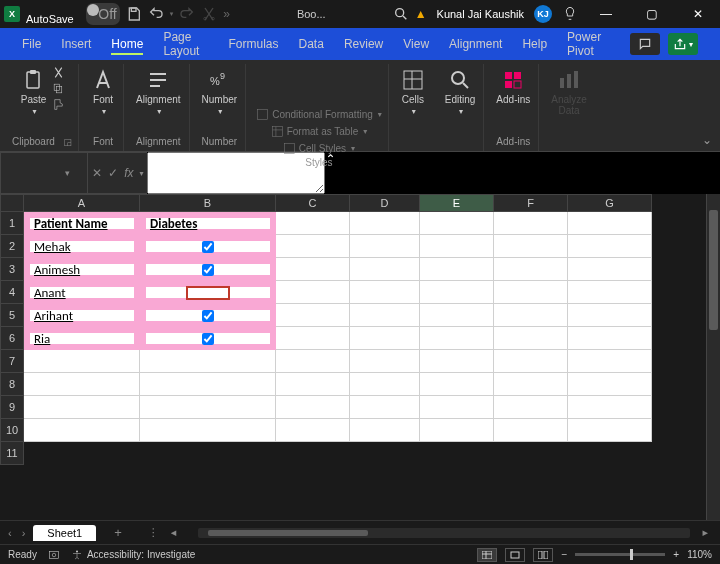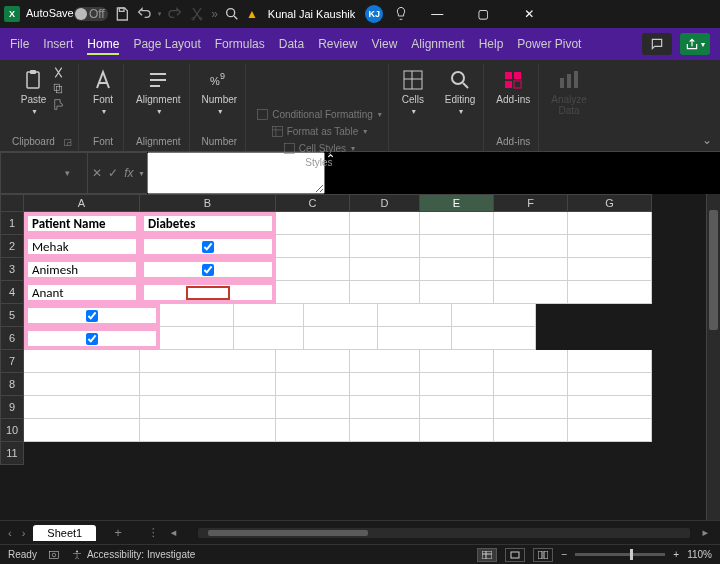--- a/index.html
+++ b/index.html
@@ -1,32 +1,32 @@
 <!DOCTYPE html>
 <html><head>
 <meta charset="utf-8">
 <style>
   * { margin: 0; padding: 0; box-sizing: border-box; }
   body { width: 720px; height: 564px; background: #000; font-family: "Segoe UI", sans-serif; color: #fff; overflow: hidden; font-size: 12px; }
 
   
   .titlebar { height: 28px; background: #1a1a1a; display: flex; align-items: center; padding: 0 4px; gap: 6px; }
   .excel-badge { width: 16px; height: 16px; background: #107c41; color: #fff; display: flex; align-items: center; justify-content: center; font-size: 9px; font-weight: bold; border-radius: 2px; }
-  .autosave { display: flex; align-items: flex-start; gap: 0; font-size: 11px; }
-  .toggle { width: 34px; height: 14px; background: #3a3a3a; border-radius: 7px; display: flex; align-items: center; padding: 0 3px; justify-content: flex-end; font-size: 12px; color: #999; position: relative; }
+  .autosave { display: flex; align-items: flex-end; gap: 12px; font-size: 11px; }
+  .toggle { width: 34px; height: 22px; background: #3a3a3a; border-radius: 7px; display: flex; align-items: center; padding: 0 3px; justify-content: flex-end; font-size: 14px; color: #999; position: relative; }
   .toggle::before { content: ""; position: absolute; left: 1px; top: 1px; width: 12px; height: 12px; background: #bbb; border-radius: 50%; }
   .tb-icon { width: 16px; height: 16px; fill: #bbb; cursor: pointer; }
   .titlebar .center { flex: 1; text-align: center; font-size: 11px; color: #ccc; }
   .titlebar .right { display: flex; align-items: center; gap: 10px; }
   .avatar { width: 18px; height: 18px; border-radius: 50%; background: #1078d4; display: flex; align-items: center; justify-content: center; font-size: 9px; font-weight: bold; }
   .win-btn { width: 36px; height: 28px; display: flex; align-items: center; justify-content: center; cursor: pointer; }
   .warn { color: #f2a900; font-size: 12px; }
 
   
-  .tabs { height: 32px; background: #4c1d95; display: flex; align-items: center; padding: 0 10px; gap: 14px; font-size: 12px; }
+  .tabs { height: 32px; background: #1d4ed8; display: flex; align-items: center; padding: 0 22px; gap: 20px; font-size: 12px; }
   .tab { color: #ccc; cursor: pointer; padding: 4px 0; }
   .tab.active { color: #fff; border-bottom: 2px solid #bef264; padding-bottom: 2px; }
   .tab-right { margin-left: auto; display: flex; gap: 8px; }
   .comment-btn { width: 30px; height: 22px; background: #2a2a2a; border-radius: 3px; display: flex; align-items: center; justify-content: center; }
   .share-btn { width: 30px; height: 22px; background: #107c41; border-radius: 3px; display: flex; align-items: center; justify-content: center; }
 
   
   .ribbon { height: 92px; background: #2b2b2b; display: flex; padding: 4px 6px 0 6px; gap: 4px; border-bottom: 1px solid #444; position: relative; }
   .rgroup { display: flex; flex-direction: column; align-items: center; justify-content: space-between; padding: 2px 6px; border-right: 1px solid #3a3a3a; }
   .rgroup:last-child { border-right: none; }
@@ -52,21 +52,21 @@
   .corner { position: absolute; left: 0; top: 0; width: 24px; height: 18px; background: #2b2b2b; border: 1px solid #444; z-index: 3; }
   .colhdrs { position: absolute; left: 24px; top: 0; height: 18px; display: flex; z-index: 2; }
   .ch { background: #2b2b2b; border: 1px solid #444; border-left: none; height: 18px; display: flex; align-items: center; justify-content: center; font-size: 11px; color: #ccc; }
   .ch.sel { background: #3e5c47; color: #fff; }
   .rowhdrs { position: absolute; left: 0; top: 18px; width: 24px; z-index: 2; }
   .rh { background: #2b2b2b; border: 1px solid #444; border-top: none; height: 23px; display: flex; align-items: center; justify-content: center; font-size: 11px; color: #ccc; }
   .cells { position: absolute; left: 24px; top: 18px; }
   .row { display: flex; }
   .cell { height: 23px; border-right: 1px solid #d0d0d0; border-bottom: 1px solid #d0d0d0; background: #fff; color: #000; padding: 2px 4px; font-size: 13px; font-family: Calibri, sans-serif; display: flex; align-items: center; }
   .cell.bold { font-weight: bold; }
-  .cell.boxed { border: 4px solid #f9a8d4; }
+  .cell.boxed { border: 6px solid #f9a8d4; text-decoration: underline; }
   .cell.center { justify-content: center; }
   .focusbox { border: 2px solid #c0392b; width: 44px; height: 14px; background: #fff; }
   .chk { width: 12px; height: 12px; }
   .scrollbar-v { position: absolute; right: 0; top: 0; width: 14px; bottom: 0; background: #2b2b2b; border-left: 1px solid #444; }
   .scrollbar-v::before { content: ""; position: absolute; left: 2px; top: 16px; right: 2px; height: 120px; background: #5a5a5a; border-radius: 2px; }
 
   
   .sheettabs { height: 24px; background: #1a1a1a; display: flex; align-items: center; padding: 0 8px; gap: 8px; font-size: 11px; border-top: 1px solid #333; }
   .sheettabs .nav { display: flex; gap: 10px; color: #888; }
   .sheet { background: #fff; color: #000; padding: 2px 14px; border-radius: 3px 3px 0 0; cursor: pointer; }
@@ -106,20 +106,21 @@
   <span class="dim" style="font-size:7px;cursor:pointer">▾</span>
   <svg class="tb-icon dim" style="opacity:.4" viewBox="0 0 24 24">
       <path d="M15 14l5-5-5-5v3H8a5 5 0 000 10h3" fill="none" stroke="#888" stroke-width="2"></path>
     </svg>
   <svg class="tb-icon dim" style="opacity:.4" viewBox="0 0 24 24">
       <path d="M6 3l12 18M18 3L6 21" stroke="#888" stroke-width="2"></path>
       <circle cx="6" cy="19" r="2" fill="none" stroke="#888"></circle>
       <circle cx="18" cy="19" r="2" fill="none" stroke="#888"></circle>
     </svg>
   <span class="dim">»</span>
+  <span class="center">Boo...</span>
   <svg class="tb-icon" viewBox="0 0 24 24">
       <circle cx="10" cy="10" r="6" fill="none" stroke="#ccc" stroke-width="2"></circle>
       <path d="M15 15l5 5" stroke="#ccc" stroke-width="2"></path>
     </svg>
   <span class="right">
     <span class="warn">▲</span>
     <span style="font-size:11px">Kunal Jai Kaushik</span>
     <span class="avatar">KJ</span>
     <svg class="tb-icon" viewBox="0 0 24 24">
         <path d="M12 2a6 6 0 00-4 10v3h8v-3a6 6 0 00-4-10z" fill="none" stroke="#ccc" stroke-width="1.5"></path>
@@ -375,30 +376,32 @@
         <div class="cell boxed center" style="width: 136px;">
           <div class="focusbox"></div>
         </div>
         <div class="cell" style="width: 74px;"></div>
         <div class="cell" style="width: 70px;"></div>
         <div class="cell" style="width: 74px;"></div>
         <div class="cell" style="width: 74px;"></div>
         <div class="cell" style="width: 84px;"></div>
       </div>
       <div class="row">
+        <div class="cell boxed" style="width: 116px;">Arihant</div>
         <div class="cell boxed center" style="width: 136px;">
           <input type="checkbox" class="chk" checked="" style="">
         </div>
         <div class="cell" style="width: 74px;"></div>
         <div class="cell" style="width: 70px;"></div>
         <div class="cell" style="width: 74px;"></div>
         <div class="cell" style="width: 74px;"></div>
         <div class="cell" style="width: 84px;"></div>
       </div>
       <div class="row">
+        <div class="cell boxed" style="width: 116px;">Ria</div>
         <div class="cell boxed center" style="width: 136px;">
           <input type="checkbox" class="chk" checked="" style="">
         </div>
         <div class="cell" style="width: 74px;"></div>
         <div class="cell" style="width: 70px;"></div>
         <div class="cell" style="width: 74px;"></div>
         <div class="cell" style="width: 74px;"></div>
         <div class="cell" style="width: 84px;"></div>
       </div>
       <div class="row">

